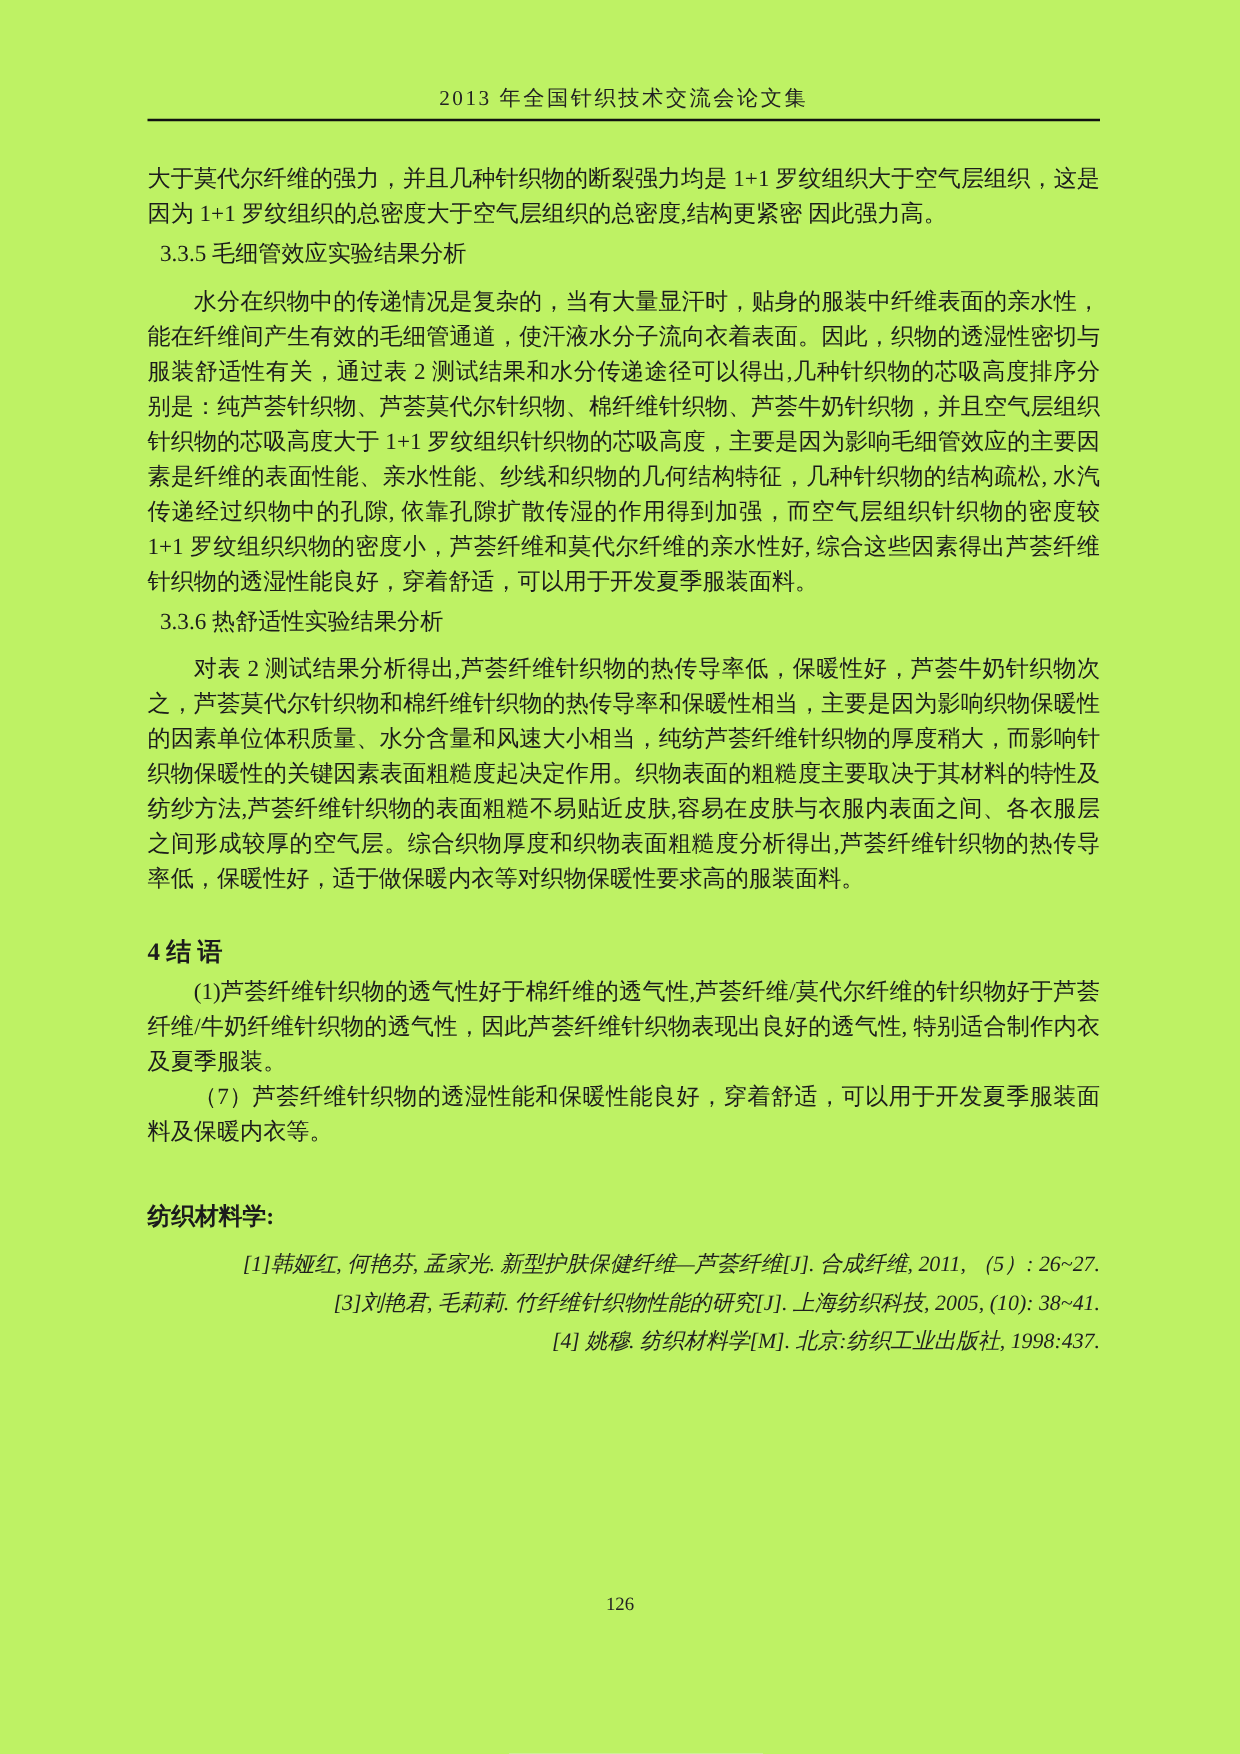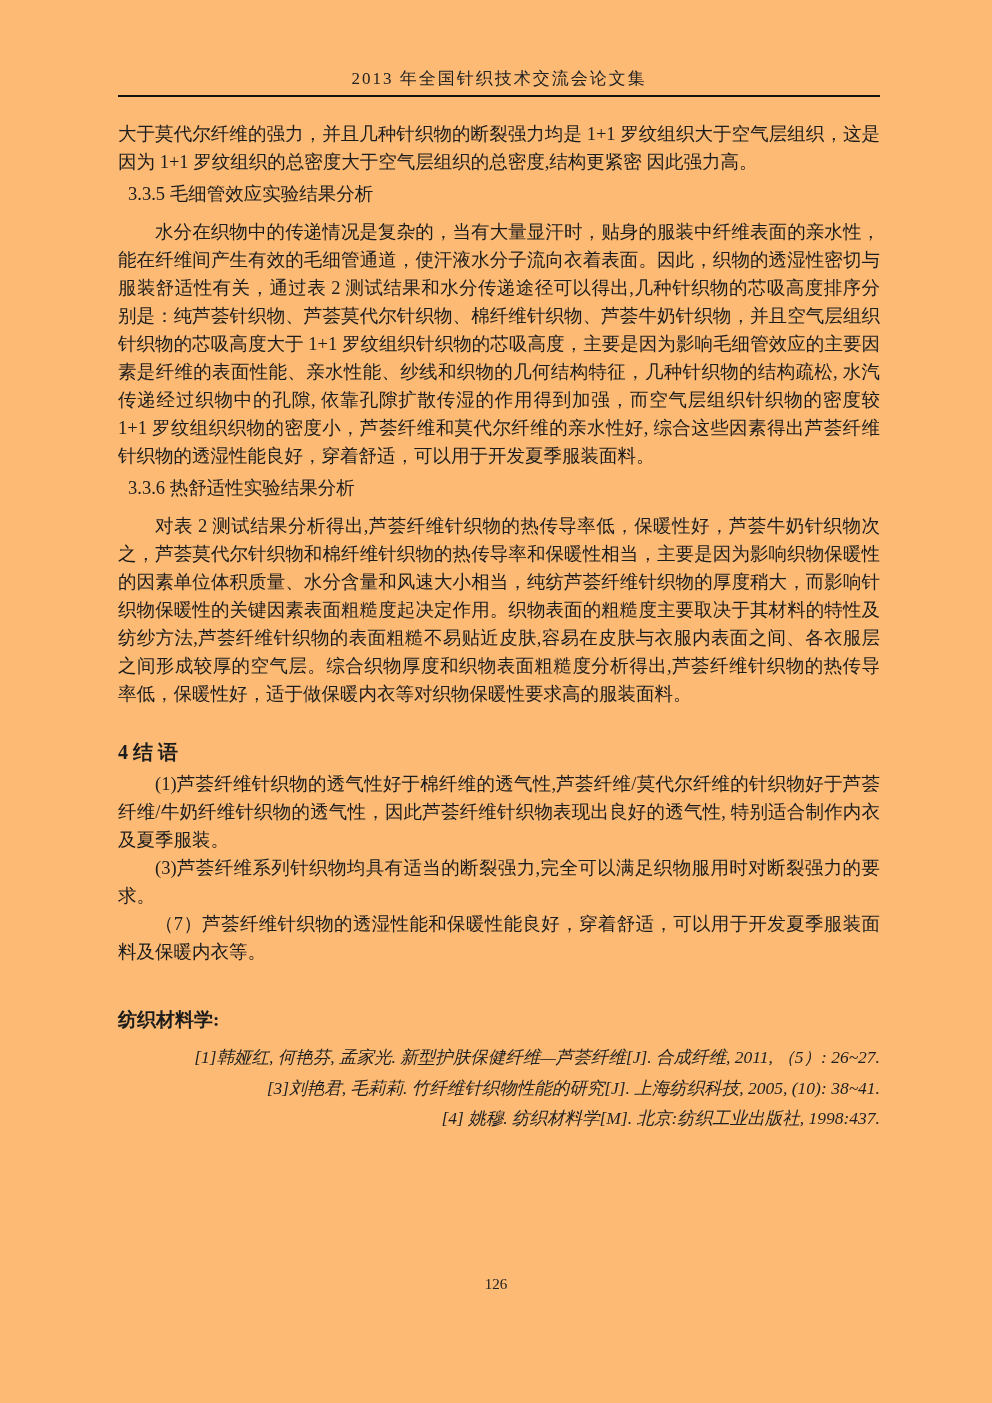--- a/index.html
+++ b/index.html
@@ -5,21 +5,21 @@
   html, body {
     margin: 0;
     padding: 0;
     background: #e8e8e8;
   }
   .page {
     position: relative;
     width: 992px;
     height: 1403px;
     margin: 0 auto;
-    background: #fdba74;
+    background: #bef264;
     color: #1c1c1c;
     font-family: "Liberation Serif", "DejaVu Serif", serif;
     overflow: hidden;
     box-sizing: border-box;
   }
   .content {
     position: absolute;
     left: 118px;
     top: 68px;
     width: 762px;
@@ -44,21 +44,21 @@
     text-align: justify;
     color: #1c1c1c;
   }
   .para {
     margin: 0;
   }
   .para.indent {
     text-indent: 2em;
   }
   .para.intro {
-    margin-top: 23px;
+    margin-top: 33px;
   }
   .sec-heading {
     font-size: 18.5px;
     line-height: 28px;
     margin: 10px;
     margin-top: 4px;
     font-weight: normal;
   }
   .concl-heading {
     font-size: 20px;
@@ -115,21 +115,20 @@
 
       <h3 class="sec-heading">3.3.6 热舒适性实验结果分析</h3>
 
       <p class="para indent">对表 2 测试结果分析得出,芦荟纤维针织物的热传导率低，保暖性好，芦荟牛奶针织物次之，芦荟莫代尔针织物和棉纤维针织物的热传导率和保暖性相当，主要是因为影响织物保暖性的因素单位体积质量、水分含量和风速大小相当，纯纺芦荟纤维针织物的厚度稍大，而影响针织物保暖性的关键因素表面粗糙度起决定作用。织物表面的粗糙度主要取决于其材料的特性及纺纱方法,芦荟纤维针织物的表面粗糙不易贴近皮肤,容易在皮肤与衣服内表面之间、各衣服层之间形成较厚的空气层。综合织物厚度和织物表面粗糙度分析得出,芦荟纤维针织物的热传导率低，保暖性好，适于做保暖内衣等对织物保暖性要求高的服装面料。</p>
 
       <h2 class="concl-heading">4 结 语</h2>
 
       <p class="para indent">(1)芦荟纤维针织物的透气性好于棉纤维的透气性,芦荟纤维/莫代尔纤维的针织物好于芦荟纤维/牛奶纤维针织物的透气性，因此芦荟纤维针织物表现出良好的透气性, 特别适合制作内衣及夏季服装。</p>
 
 
-      <p class="para indent">(3)芦荟纤维系列针织物均具有适当的断裂强力,完全可以满足织物服用时对断裂强力的要求。</p>
 
       <p class="para indent">（7）芦荟纤维针织物的透湿性能和保暖性能良好，穿着舒适，可以用于开发夏季服装面料及保暖内衣等。</p>
 
       <h2 class="refs-heading">纺织材料学:</h2>
 
       <p class="ref-item">[1]韩娅红, 何艳芬, 孟家光. 新型护肤保健纤维—芦荟纤维[J]. 合成纤维, 2011, （5）: 26~27.</p>
 
 
       <p class="ref-item">[3]刘艳君, 毛莉莉. 竹纤维针织物性能的研究[J]. 上海纺织科技, 2005, (10): 38~41.</p>
 

